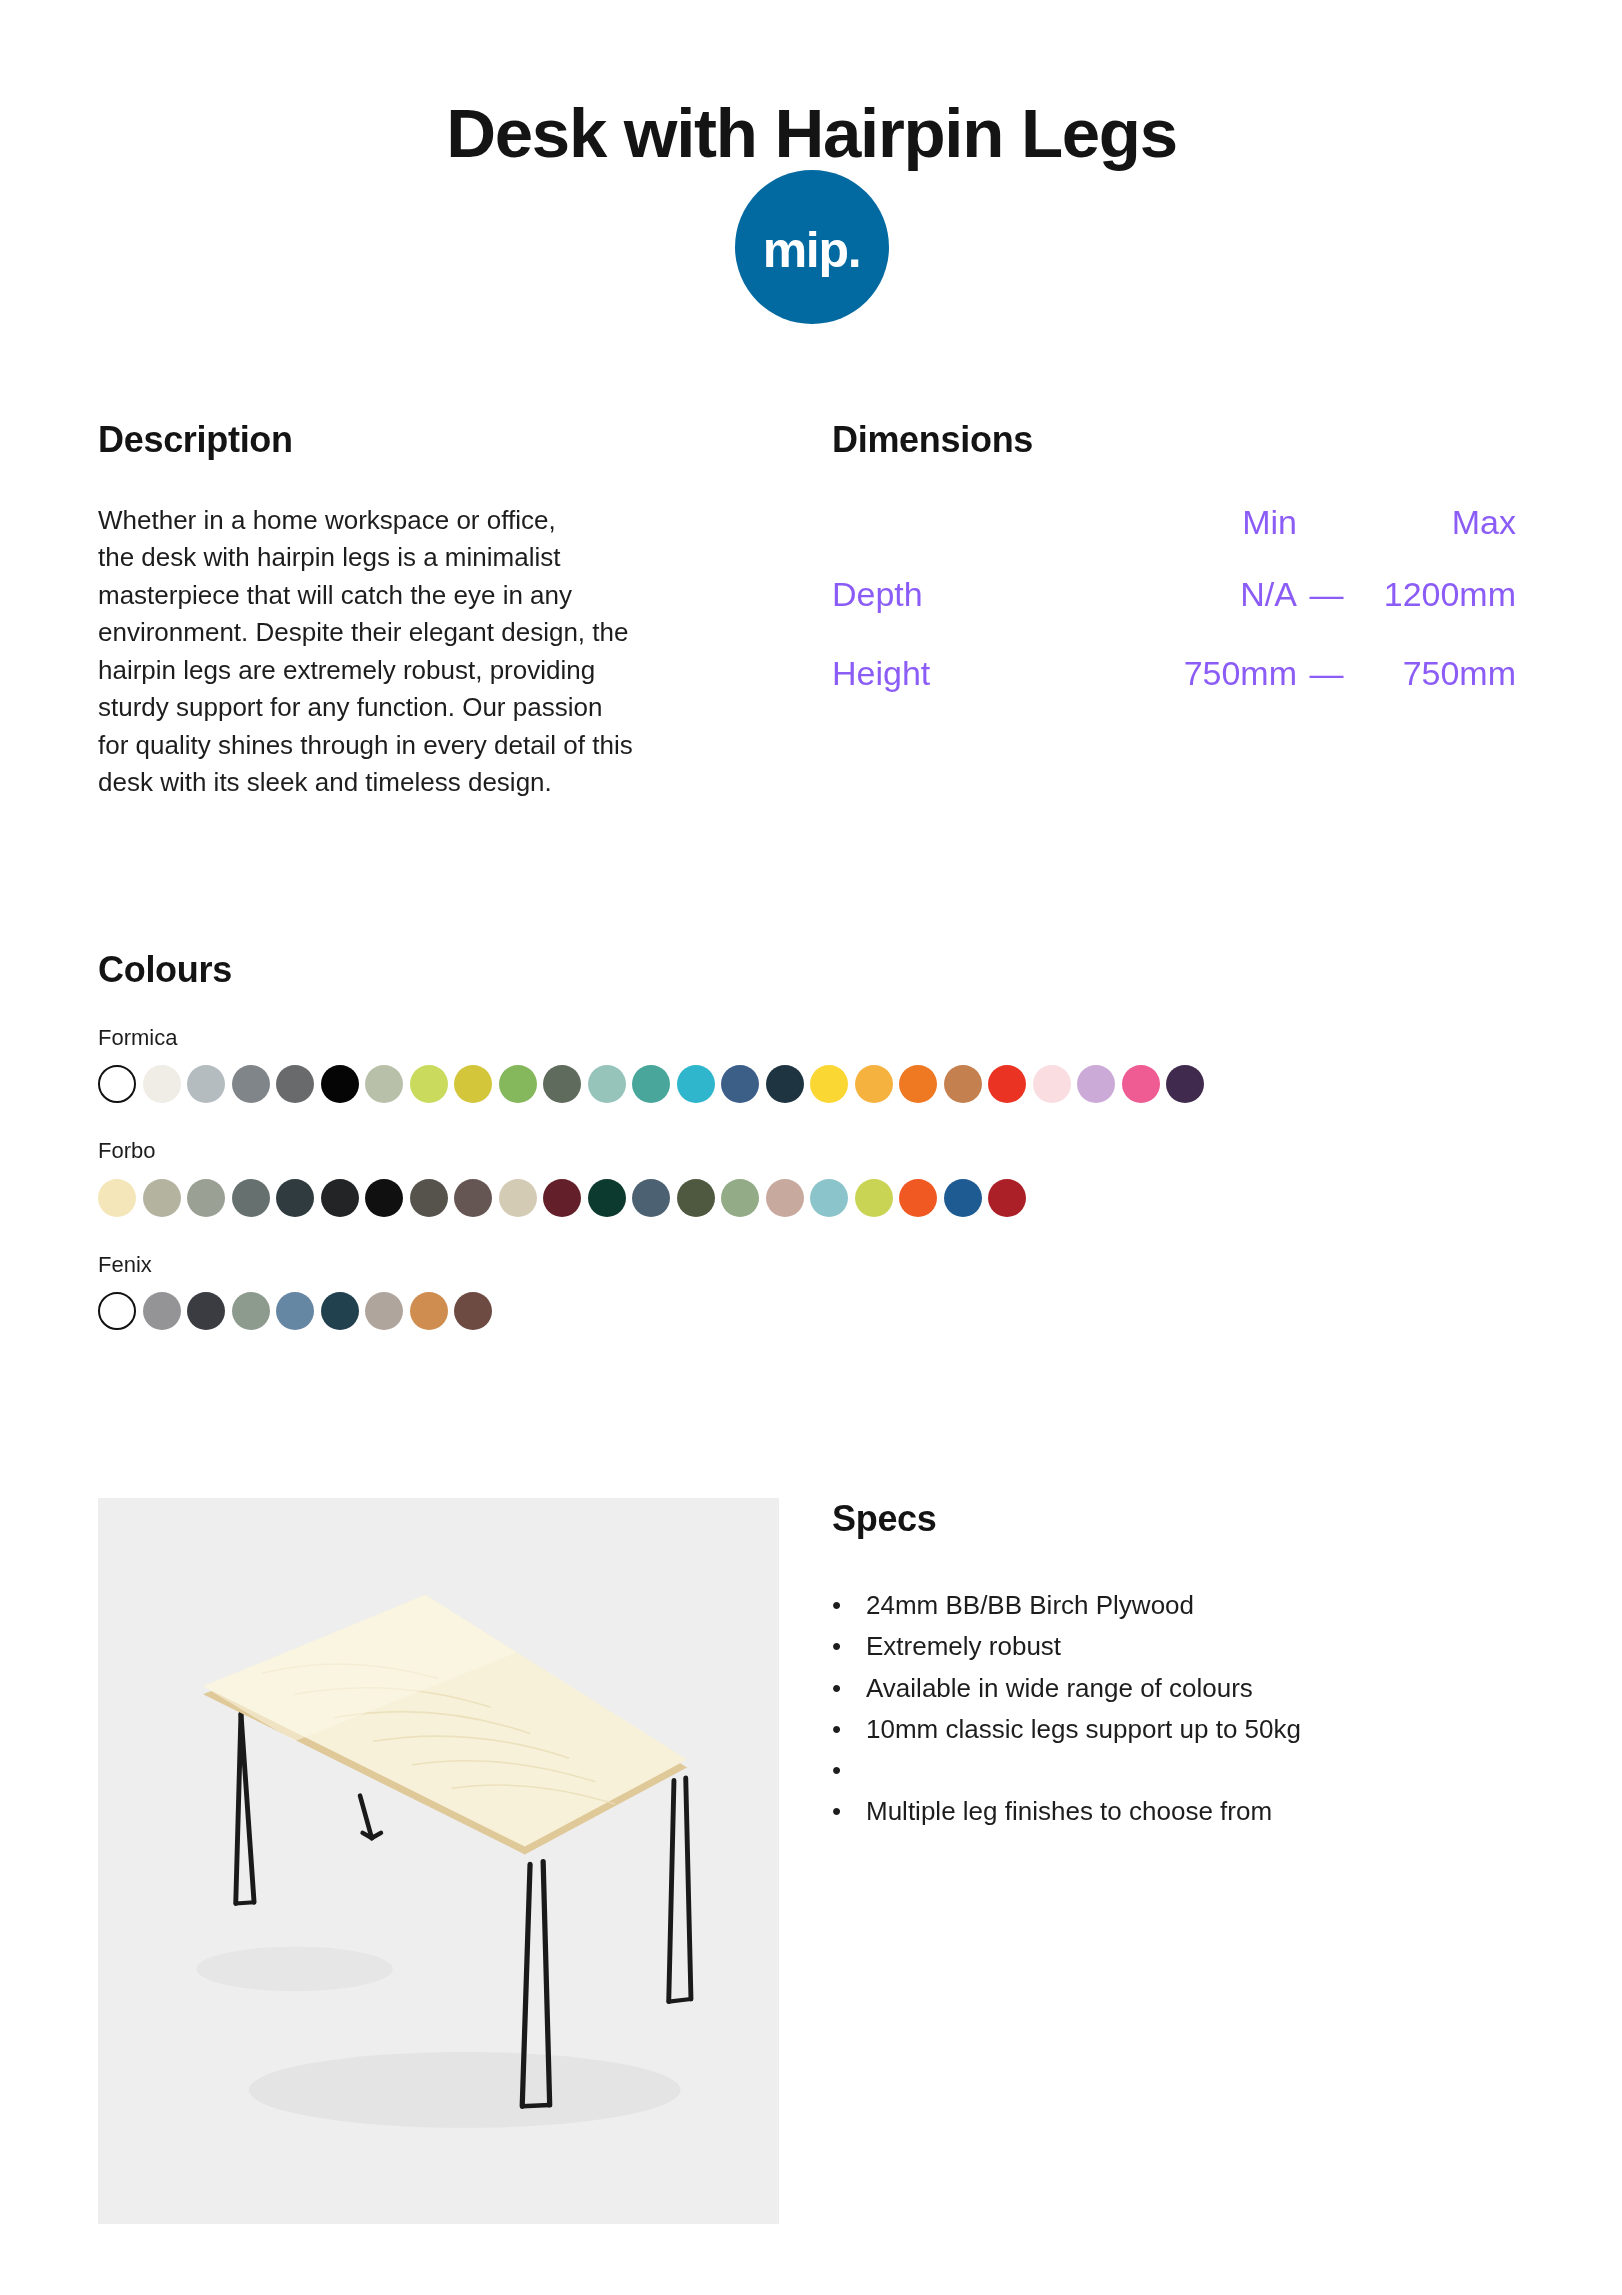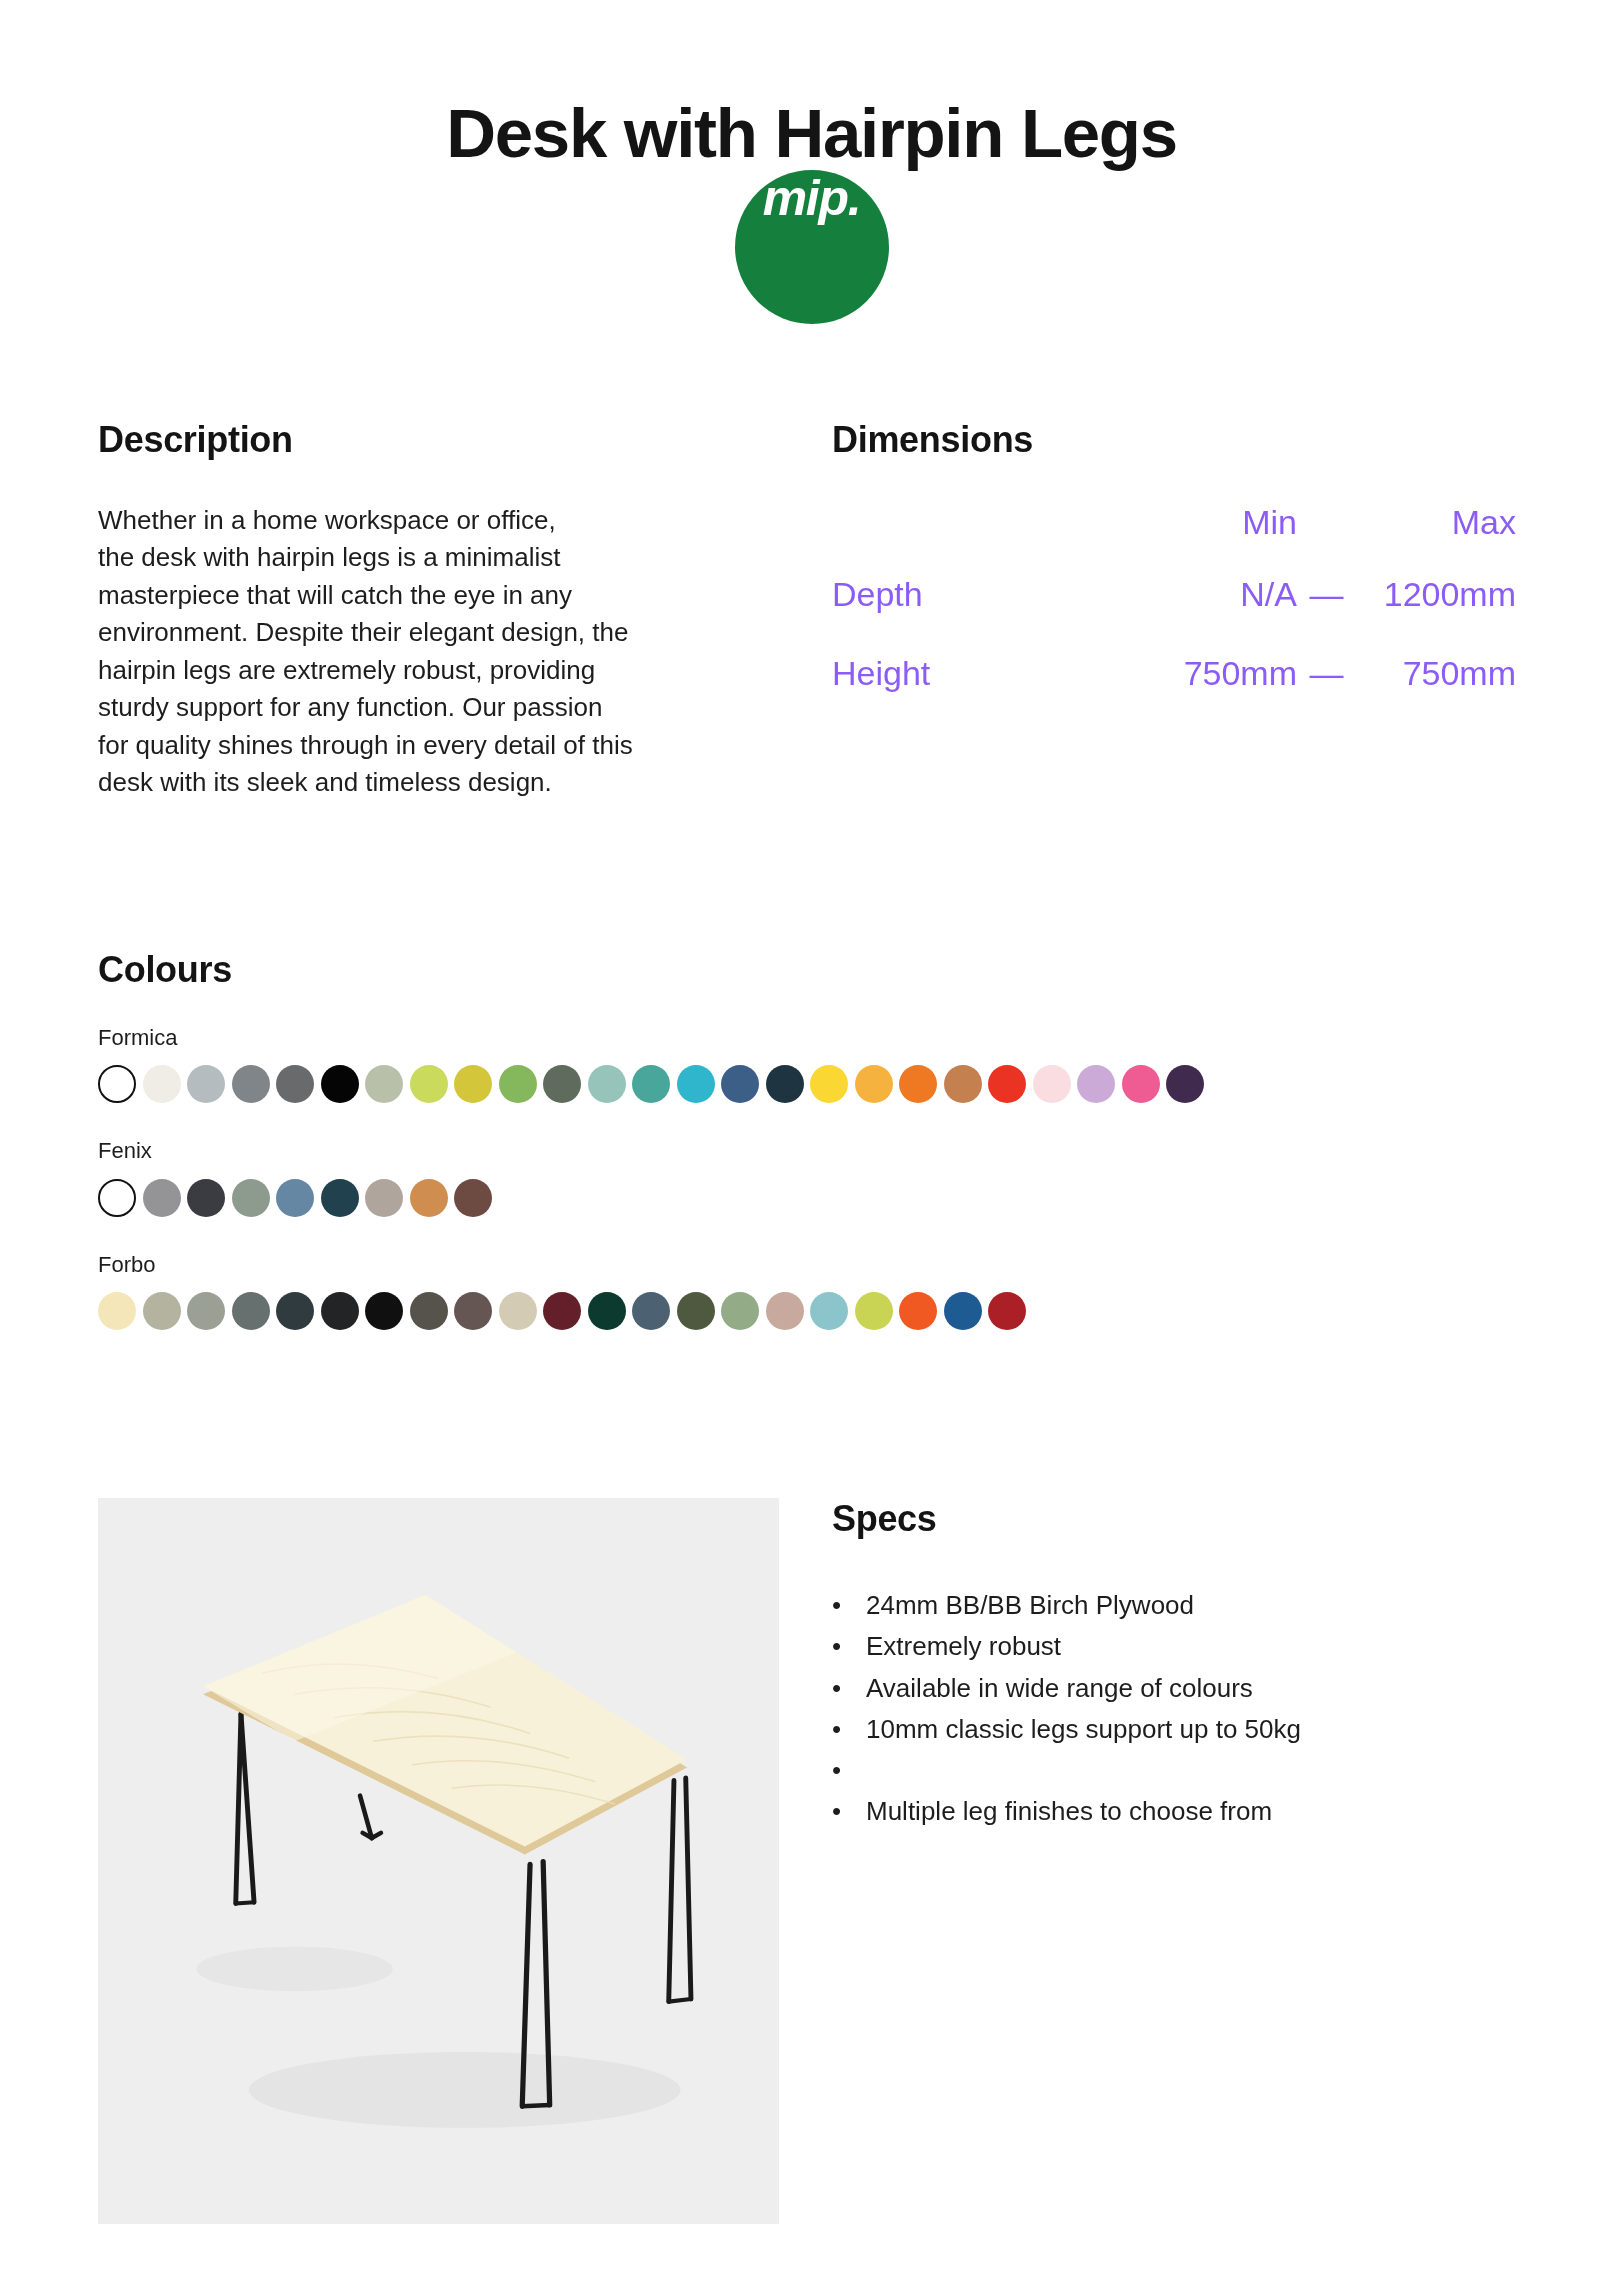--- a/index.html
+++ b/index.html
@@ -45,26 +45,25 @@
     letter-spacing: -1.3px;
     line-height: 1.05;
     color: #141414;
     white-space: nowrap;
   }
 
   .logo-badge {
     width: 154px;
     height: 154px;
     border-radius: 50%;
-    background: #15803d;
+    background: #0369a1;
     display: flex;
-    align-items: flex-start;
+    align-items: center;
     justify-content: center;
     flex: 0 0 auto;
-    font-style: italic;
   }
 
   .logo-text {
     color: #ffffff;
     font-size: 50px;
     font-weight: 700;
     letter-spacing: -1.3px;
     line-height: 1;
     position: relative;
     top: 2.6px;
@@ -288,34 +287,20 @@
             <div class="swatch" title="#ef7822" style="background: rgb(239, 120, 34);"></div>
             <div class="swatch" title="#c4804f" style="background: rgb(196, 128, 79);"></div>
             <div class="swatch" title="#ea3323" style="background: rgb(234, 51, 35);"></div>
             <div class="swatch" title="#fadde0" style="background: rgb(250, 221, 224);"></div>
             <div class="swatch" title="#cbaad8" style="background: rgb(203, 170, 216);"></div>
             <div class="swatch" title="#ef5b93" style="background: rgb(239, 91, 147);"></div>
             <div class="swatch" title="#402a4d" style="background: rgb(64, 42, 77);"></div>
           </div>
         </div>
         <div class="swatch-group">
-          <div class="swatch-group-label">Fenix</div>
-          <div class="swatch-row">
-            <div class="swatch outlined" title="#fffffa"></div>
-            <div class="swatch" title="#949497" style="background: rgb(148, 148, 151);"></div>
-            <div class="swatch" title="#3a3c41" style="background: rgb(58, 60, 65);"></div>
-            <div class="swatch" title="#8d9a8e" style="background: rgb(141, 154, 142);"></div>
-            <div class="swatch" title="#6687a4" style="background: rgb(102, 135, 164);"></div>
-            <div class="swatch" title="#21414f" style="background: rgb(33, 65, 79);"></div>
-            <div class="swatch" title="#b0a59c" style="background: rgb(176, 165, 156);"></div>
-            <div class="swatch" title="#cf8d4f" style="background: rgb(207, 141, 79);"></div>
-            <div class="swatch" title="#6d4a42" style="background: rgb(109, 74, 66);"></div>
-          </div>
-        </div>
-        <div class="swatch-group">
           <div class="swatch-group-label">Forbo</div>
           <div class="swatch-row">
             <div class="swatch" title="#f4e6b8" style="background: rgb(244, 230, 184);"></div>
             <div class="swatch" title="#b4b3a0" style="background: rgb(180, 179, 160);"></div>
             <div class="swatch" title="#9aa093" style="background: rgb(154, 160, 147);"></div>
             <div class="swatch" title="#66716f" style="background: rgb(102, 113, 111);"></div>
             <div class="swatch" title="#2f3b3f" style="background: rgb(47, 59, 63);"></div>
             <div class="swatch" title="#232426" style="background: rgb(35, 36, 38);"></div>
             <div class="swatch" title="#101010" style="background: rgb(16, 16, 16);"></div>
             <div class="swatch" title="#56534c" style="background: rgb(86, 83, 76);"></div>
@@ -327,20 +312,34 @@
             <div class="swatch" title="#4f5940" style="background: rgb(79, 89, 64);"></div>
             <div class="swatch" title="#93ab86" style="background: rgb(147, 171, 134);"></div>
             <div class="swatch" title="#c8a99e" style="background: rgb(200, 169, 158);"></div>
             <div class="swatch" title="#8cc4cb" style="background: rgb(140, 196, 203);"></div>
             <div class="swatch" title="#c9d455" style="background: rgb(201, 212, 85);"></div>
             <div class="swatch" title="#f05a22" style="background: rgb(240, 90, 34);"></div>
             <div class="swatch" title="#1f5b93" style="background: rgb(31, 91, 147);"></div>
             <div class="swatch" title="#ab2026" style="background: rgb(171, 32, 38);"></div>
           </div>
         </div>
+        <div class="swatch-group">
+          <div class="swatch-group-label">Fenix</div>
+          <div class="swatch-row">
+            <div class="swatch outlined" title="#fffffa"></div>
+            <div class="swatch" title="#949497" style="background: rgb(148, 148, 151);"></div>
+            <div class="swatch" title="#3a3c41" style="background: rgb(58, 60, 65);"></div>
+            <div class="swatch" title="#8d9a8e" style="background: rgb(141, 154, 142);"></div>
+            <div class="swatch" title="#6687a4" style="background: rgb(102, 135, 164);"></div>
+            <div class="swatch" title="#21414f" style="background: rgb(33, 65, 79);"></div>
+            <div class="swatch" title="#b0a59c" style="background: rgb(176, 165, 156);"></div>
+            <div class="swatch" title="#cf8d4f" style="background: rgb(207, 141, 79);"></div>
+            <div class="swatch" title="#6d4a42" style="background: rgb(109, 74, 66);"></div>
+          </div>
+        </div>
       </div>
   </section>
 
   <figure class="product-figure">
     <svg viewBox="0 0 1040 1110" preserveAspectRatio="xMidYMid meet">
       <rect x="0" y="0" width="1040" height="1110" fill="#eeeeee"></rect>
       <ellipse cx="560" cy="905" rx="330" ry="58" fill="#e4e4e4"></ellipse>
       <ellipse cx="300" cy="720" rx="150" ry="34" fill="#e6e6e6"></ellipse>
 
       <g stroke="#1a1a1a" stroke-width="7" fill="none" stroke-linecap="round">

